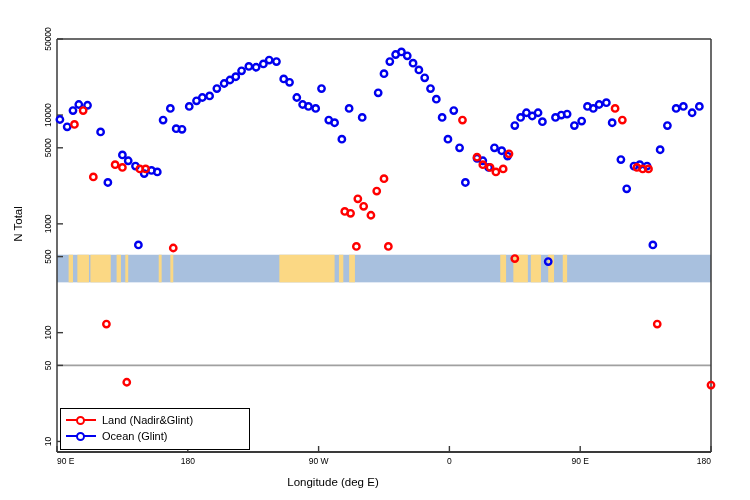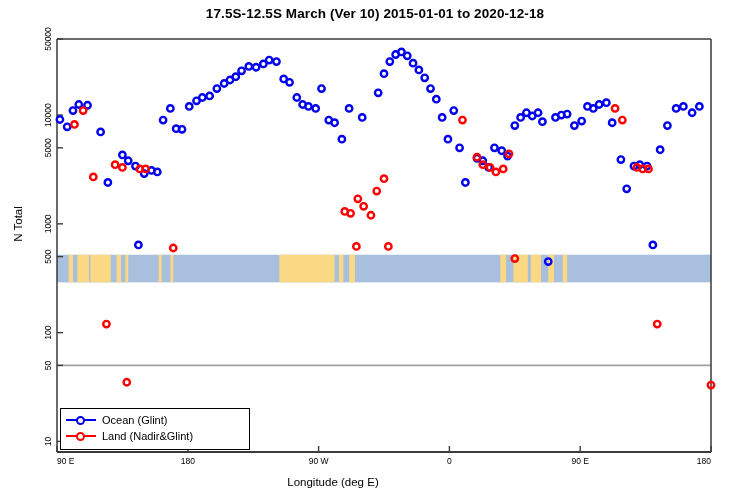--- a/index.html
+++ b/index.html
@@ -25,21 +25,20 @@
 
   #ylabel{position:absolute;left:-22px;top:218px;width:80px;text-align:center;
           transform:rotate(-90deg);font-size:11.5px;}
   #xlabel{position:absolute;left:0;top:476px;width:666px;text-align:center;font-size:11.5px;}
 </style>
 </head>
 <body>
 
 <div id="root">
 
-  <div id="title">17.5S-12.5S March (Ver 10)   2015-01-01 to 2020-12-18</div>
 
   <div id="plotwrap">
     <svg id="fig" viewBox="0 0 750 500" preserveAspectRatio="none">
         <rect x="57" y="254.75108463059968" width="654" height="27.59281307900443" fill="#a8c0de"></rect>
         <rect x="68.62666666666667" y="254.75108463059968" width="4.359999999999999" height="27.59281307900443" fill="#fbd884"></rect>
         <rect x="77.34666666666666" y="254.75108463059968" width="11.626666666666665" height="27.59281307900443" fill="#fbd884"></rect>
         <rect x="90.42666666666668" y="254.75108463059968" width="20.346666666666664" height="27.59281307900443" fill="#fbd884"></rect>
         <rect x="116.58666666666667" y="254.75108463059968" width="4.359999999999999" height="27.59281307900443" fill="#fbd884"></rect>
         <rect x="125.30666666666667" y="254.75108463059968" width="2.906666666666638" height="27.59281307900443" fill="#fbd884"></rect>
         <rect x="158.73333333333335" y="254.75108463059968" width="2.906666666666638" height="27.59281307900443" fill="#fbd884"></rect>
@@ -221,27 +220,27 @@
         </g>
       </svg>
   </div>
 
   <div id="ylabel">N Total</div>
   <div id="xlabel">Longitude (deg E)</div>
 
   <div id="legend">
     <div class="legrow">
       <span class="legline">
+        <i style="background:#ff0000"></i>
+          <b style="border-color:#ff0000"></b>
+      </span>
+      <span class="legtxt">Land (Nadir&amp;Glint)</span>
+    </div>
+    <div class="legrow">
+      <span class="legline">
         <i style="background:#0000ee"></i>
           <b style="border-color:#0000ee"></b>
       </span>
       <span class="legtxt">Ocean (Glint)</span>
     </div>
-    <div class="legrow">
-      <span class="legline">
-        <i style="background:#ff0000"></i>
-          <b style="border-color:#ff0000"></b>
-      </span>
-      <span class="legtxt">Land (Nadir&amp;Glint)</span>
-    </div>
   </div>
 
 </div>
 
 </body></html>

